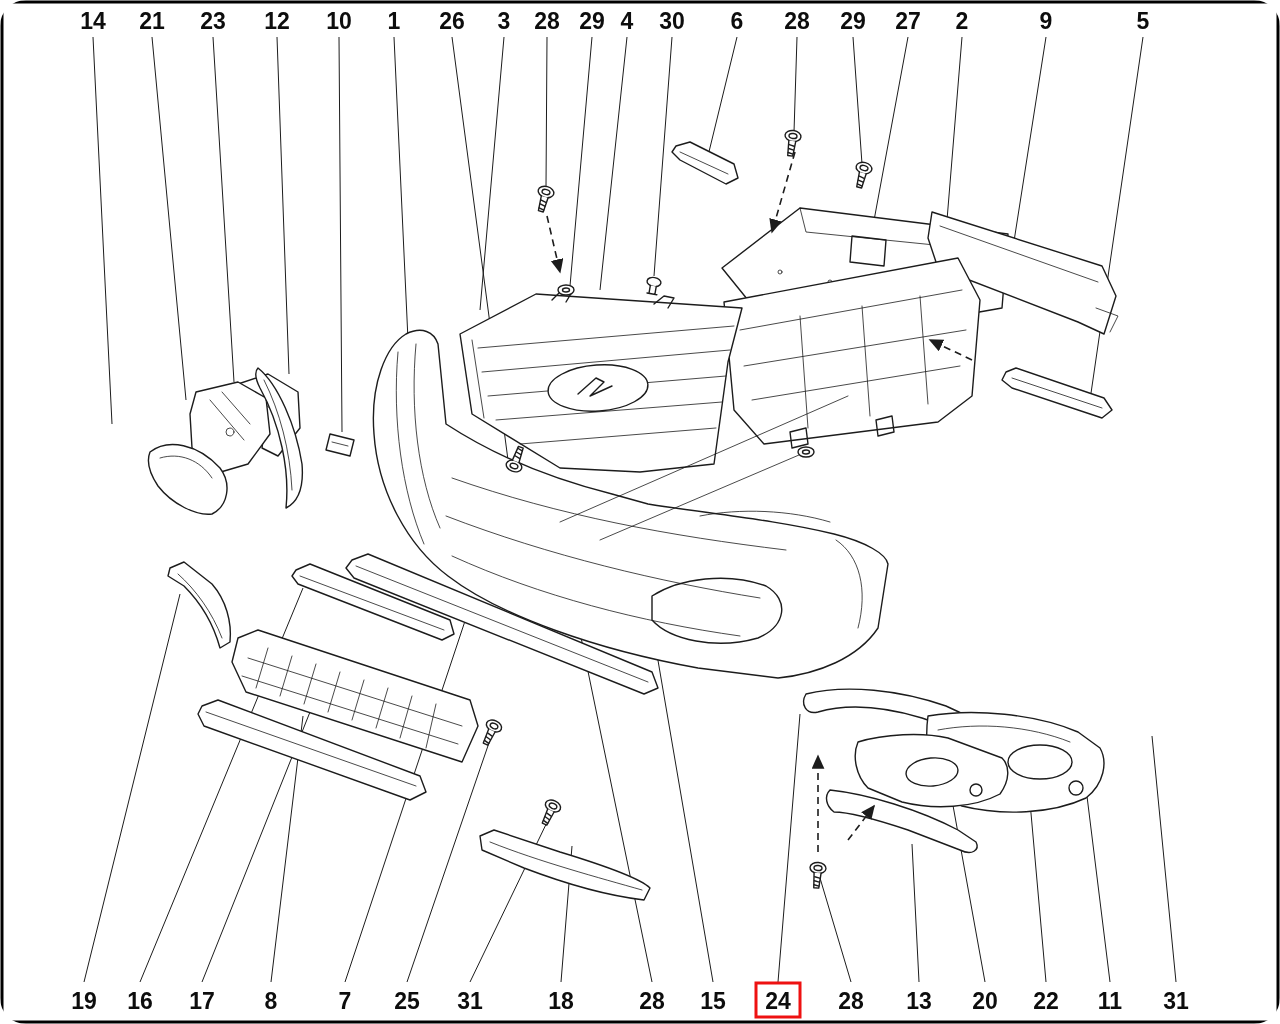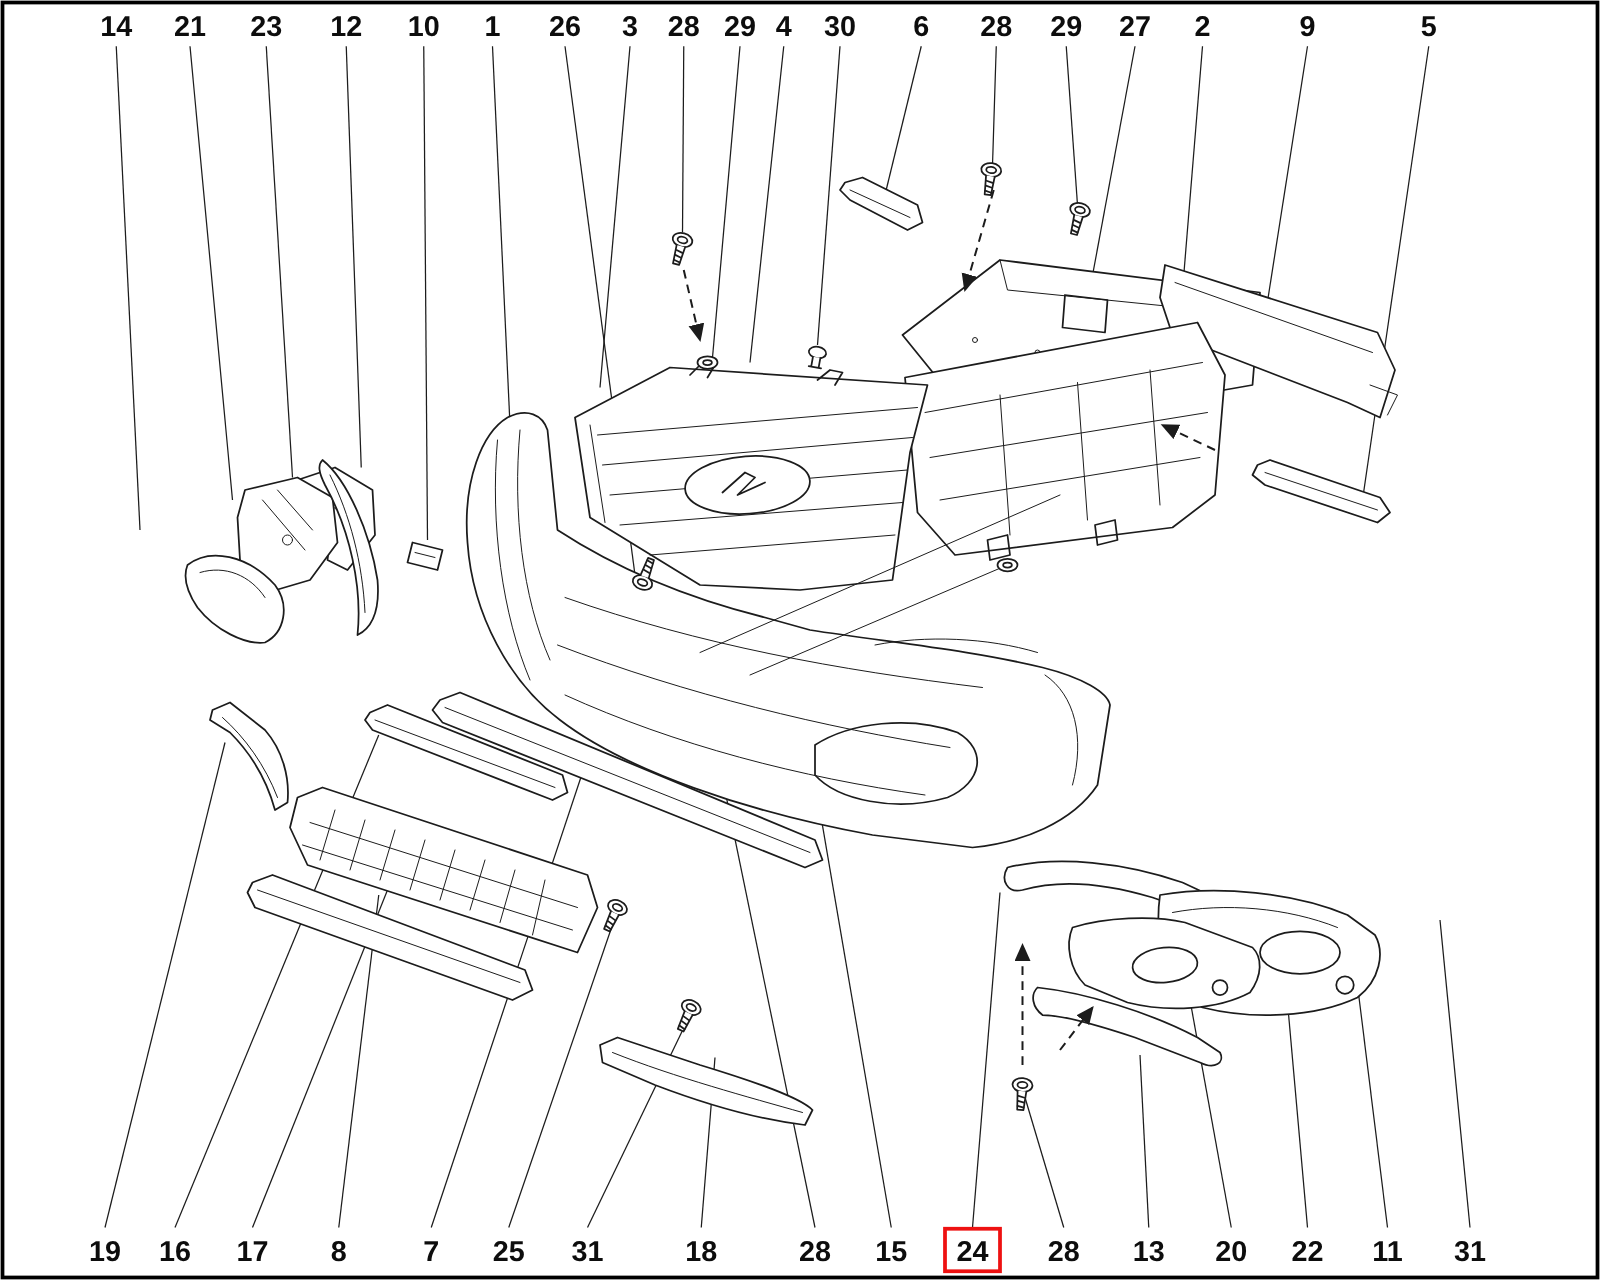--- a/index.html
+++ b/index.html
@@ -1,16 +1,16 @@
 <!DOCTYPE html>
 <html><head>
 <meta charset="utf-8">
 <style>
   html,body{margin:0;padding:0;background:#ffffff;}
-  .page{position:relative;width:1280px;height:1024px;background:#fff;overflow:hidden;}
+  .page{position:relative;width:1280px;height:1024px;background:#fff;overflow:hidden;border-radius:26px;}
   svg{display:block;}
   .frame{fill:none;stroke:#000;stroke-width:3;}
   .art-line{fill:none;stroke:#1c1c1c;stroke-width:1.4;stroke-linejoin:round;stroke-linecap:round;}
   .art-solid{fill:#ffffff;stroke:#1c1c1c;stroke-width:1.4;stroke-linejoin:round;stroke-linecap:round;}
   .art-thin{fill:none;stroke:#1c1c1c;stroke-width:0.8;stroke-linecap:round;}
   .leader{stroke:#1c1c1c;stroke-width:1;fill:none;}
   .dashed{stroke:#1c1c1c;stroke-width:1.6;stroke-dasharray:7 5;fill:none;}
   .callout-num{font-family:"Liberation Sans",sans-serif;font-size:23px;font-weight:bold;fill:#0d0d0d;text-anchor:middle;}
   .highlight-box{fill:none;stroke:var(--hl,#ee1111);stroke-width:3;}
 </style>

